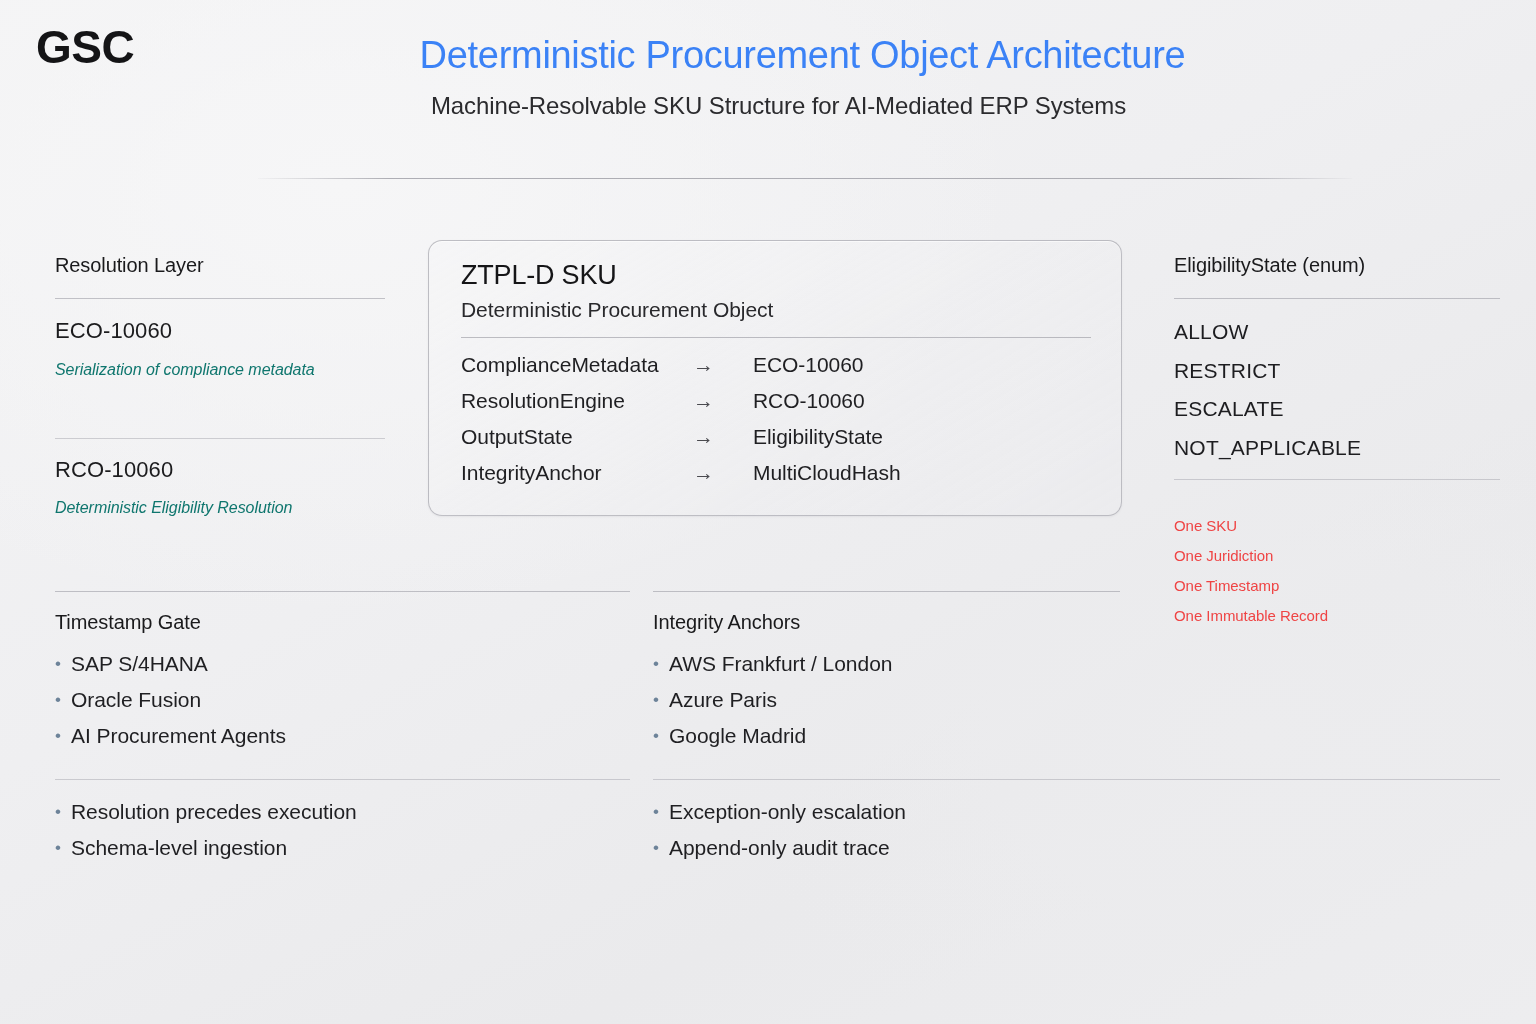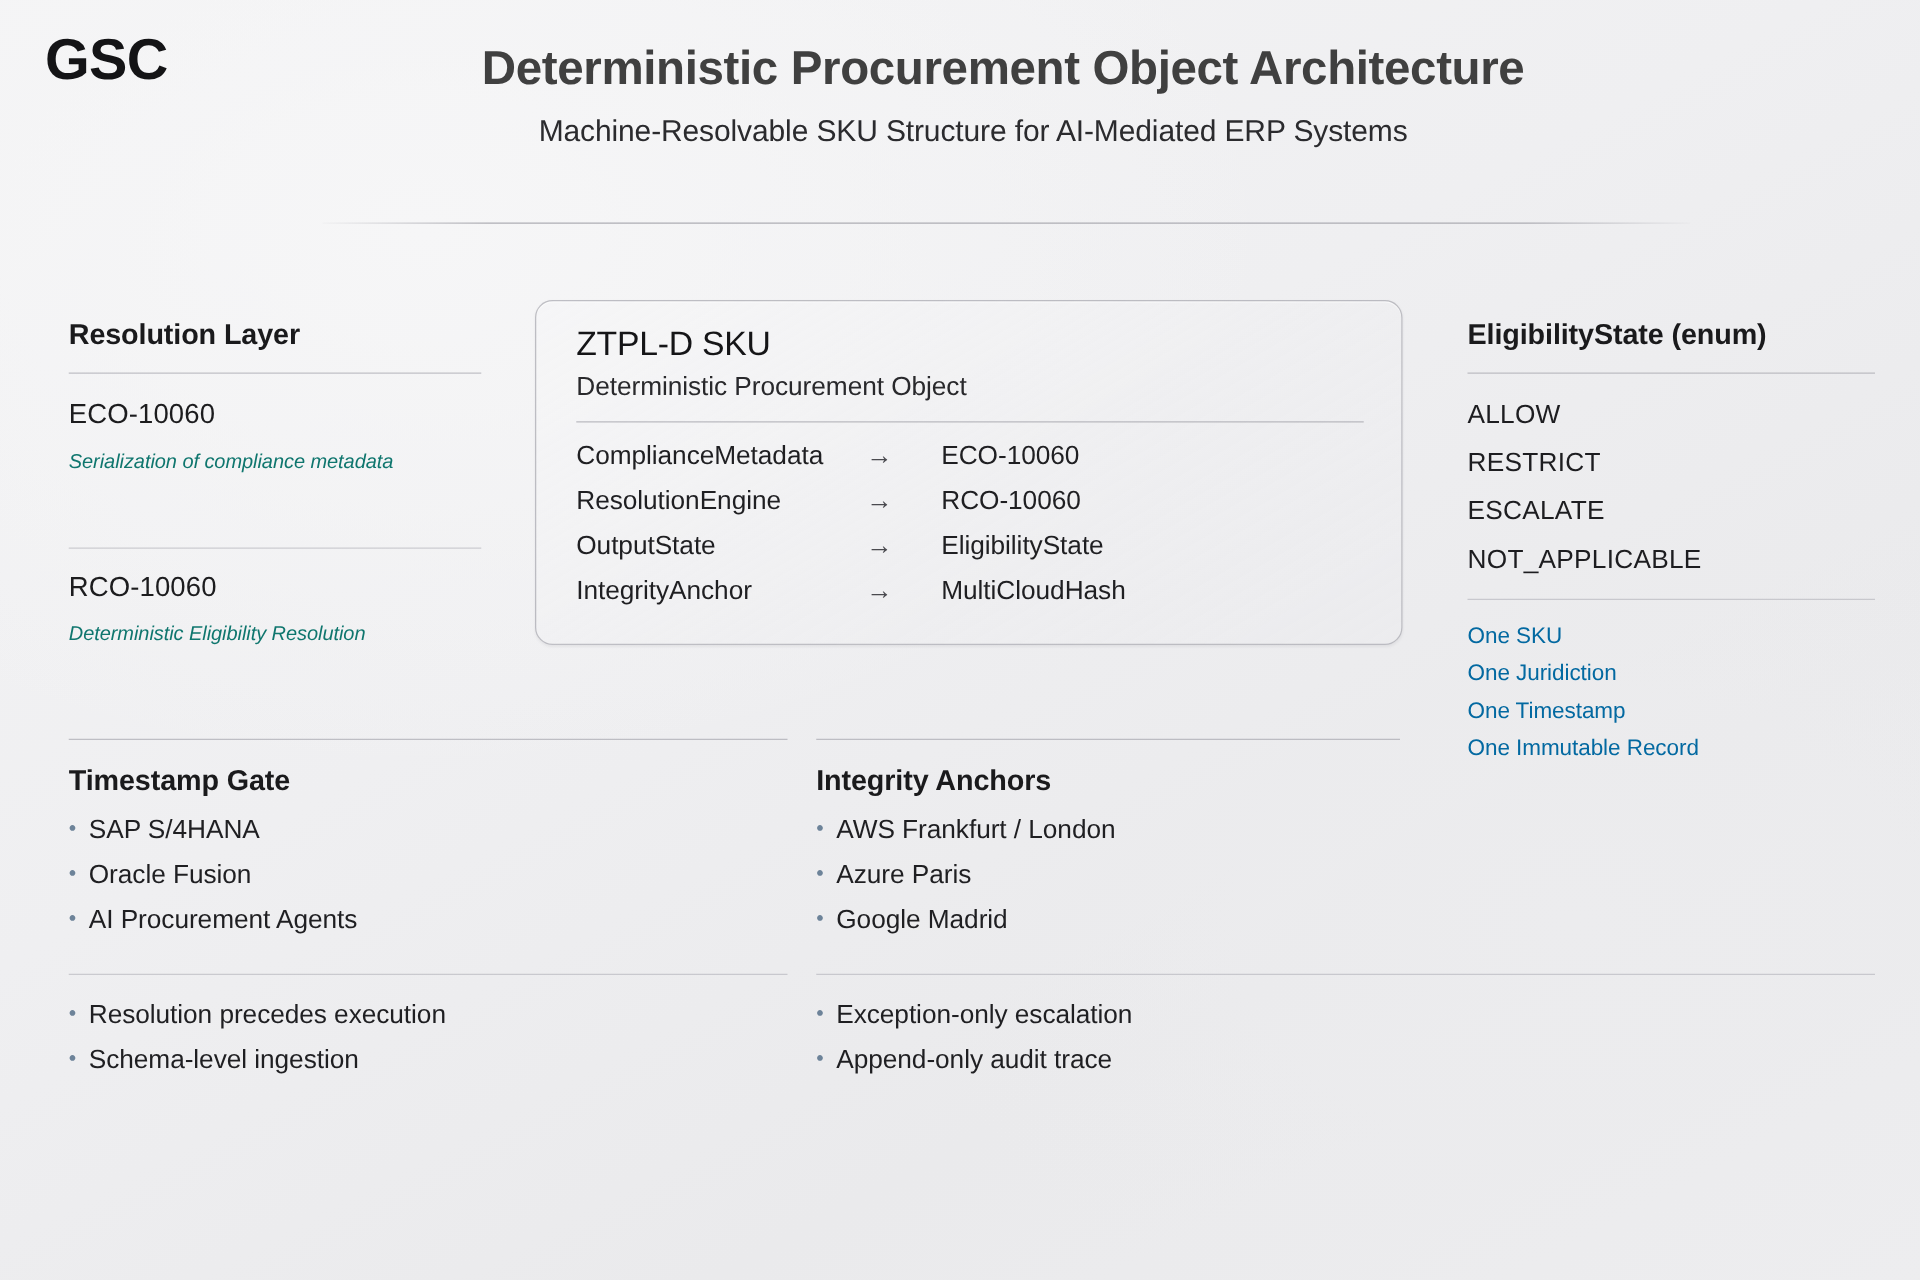--- a/index.html
+++ b/index.html
@@ -37,23 +37,23 @@
     letter-spacing:-0.5px;
     color:#141416;
     line-height:1;
   }
 
   .title {
     position:absolute;
     left:0; right:0; top:34px;
     text-align:center;
     font-size:38px;
-    font-weight:bold;
+    font-weight:normal;
     letter-spacing:-0.3px;
-    color:#404040;
+    color:#3b82f6;
     line-height:1.15;
     padding-left:105px;
   }
 
   .subtitle {
     position:absolute;
     left:0; right:0; top:92px;
     text-align:center;
     font-size:24px;
     font-weight:normal;
@@ -65,22 +65,22 @@
   .header-rule {
     position:absolute;
     left:258px; top:178px;
     width:1094px; height:1px;
     background:linear-gradient(to right, rgba(160,160,168,0.05), rgba(150,150,158,0.75) 12%, rgba(150,150,158,0.75) 88%, rgba(160,160,168,0.05));
   }
 
   
   .sec-head {
     position:absolute;
-    font-size:23px;
-    font-weight:bold;
+    font-size:20px;
+    font-weight:normal;
     color:#1a1a1c;
     letter-spacing:-0.1px;
     white-space:nowrap;
   }
 
   .rule {
     position:absolute;
     height:1px;
     background:rgba(150,150,158,0.55);
   }
@@ -158,24 +158,25 @@
   
   .enum-item {
     position:absolute;
     font-size:21px;
     color:#1d1d20;
     letter-spacing:0.2px;
     white-space:nowrap;
   }
   .fact-item {
     position:absolute;
-    font-size:18px;
-    color:#0369a1;
-    letter-spacing:-0.05px;
-    white-space:nowrap;
+    font-size:15px;
+    color:#ef4444;
+    letter-spacing:-0.05px;
+    white-space:nowrap;
+    margin-top:19px;
   }
 
   
   .blist { position:absolute; }
   .bitem {
     display:flex;
     align-items:baseline;
     font-size:21px;
     color:#1f1f22;
     letter-spacing:-0.05px;

